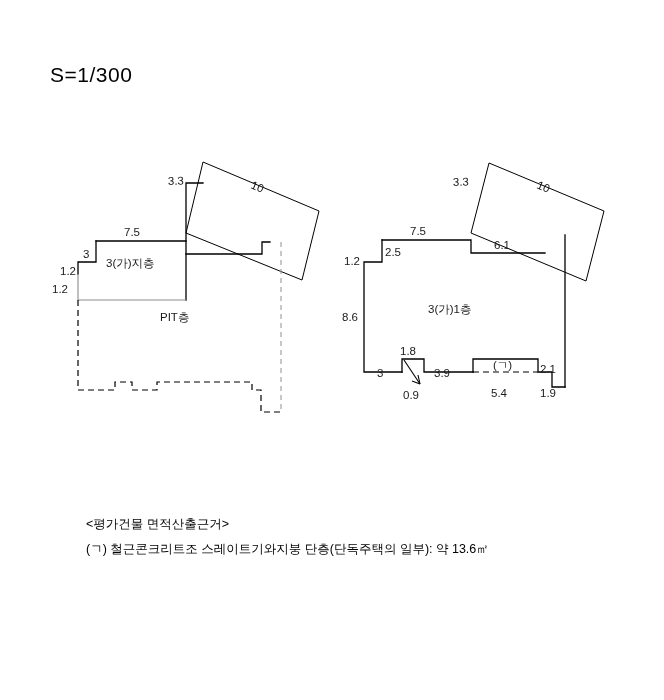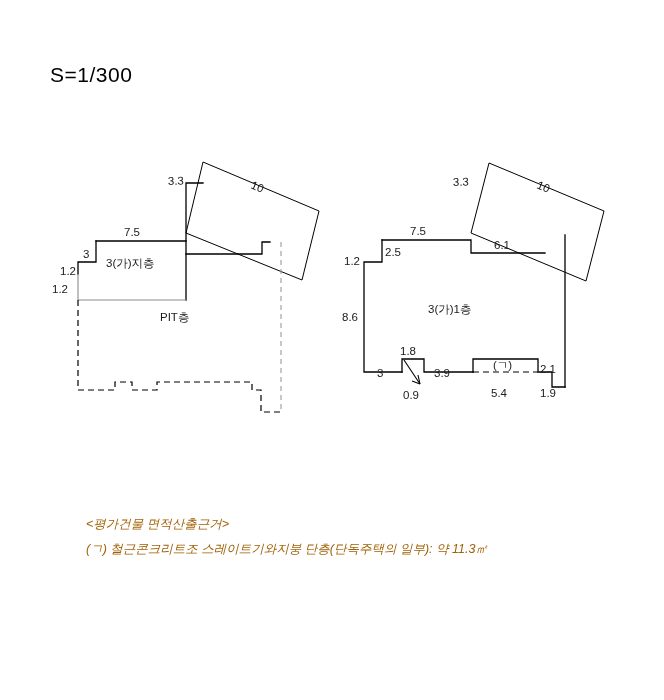--- a/index.html
+++ b/index.html
@@ -103,23 +103,22 @@
   #notes {
     position: absolute;
     left: 86px;
     top: 512px;
     width: 540px;
   }
   .note-line {
     font-family: "Liberation Sans", "DejaVu Sans", sans-serif;
     font-size: 12.5px;
     line-height: 25px;
-    color: #a16207;
+    color: #000000;
     white-space: nowrap;
-    font-style: italic;
   }
 </style>
 </head>
 <body>
 
 <div id="page">
 
   <div id="scale-label">S=1/300</div>
 
   <div id="drawing-area">
@@ -182,16 +181,16 @@
 
         <text class="room-label" x="428" y="163">3(가)1층</text>
         <text class="room-label" x="493" y="219">(ㄱ)</text>
       </g>
 
     </svg>
   </div>
 
   <div id="notes">
     <div class="note-line">&lt;평가건물 면적산출근거&gt;</div>
-    <div class="note-line">(ㄱ) 철근콘크리트조 스레이트기와지붕 단층(단독주택의 일부): 약 11.3㎡</div>
+    <div class="note-line">(ㄱ) 철근콘크리트조 스레이트기와지붕 단층(단독주택의 일부): 약 13.6㎡</div>
   </div>
 
 </div>
 
 </body></html>

